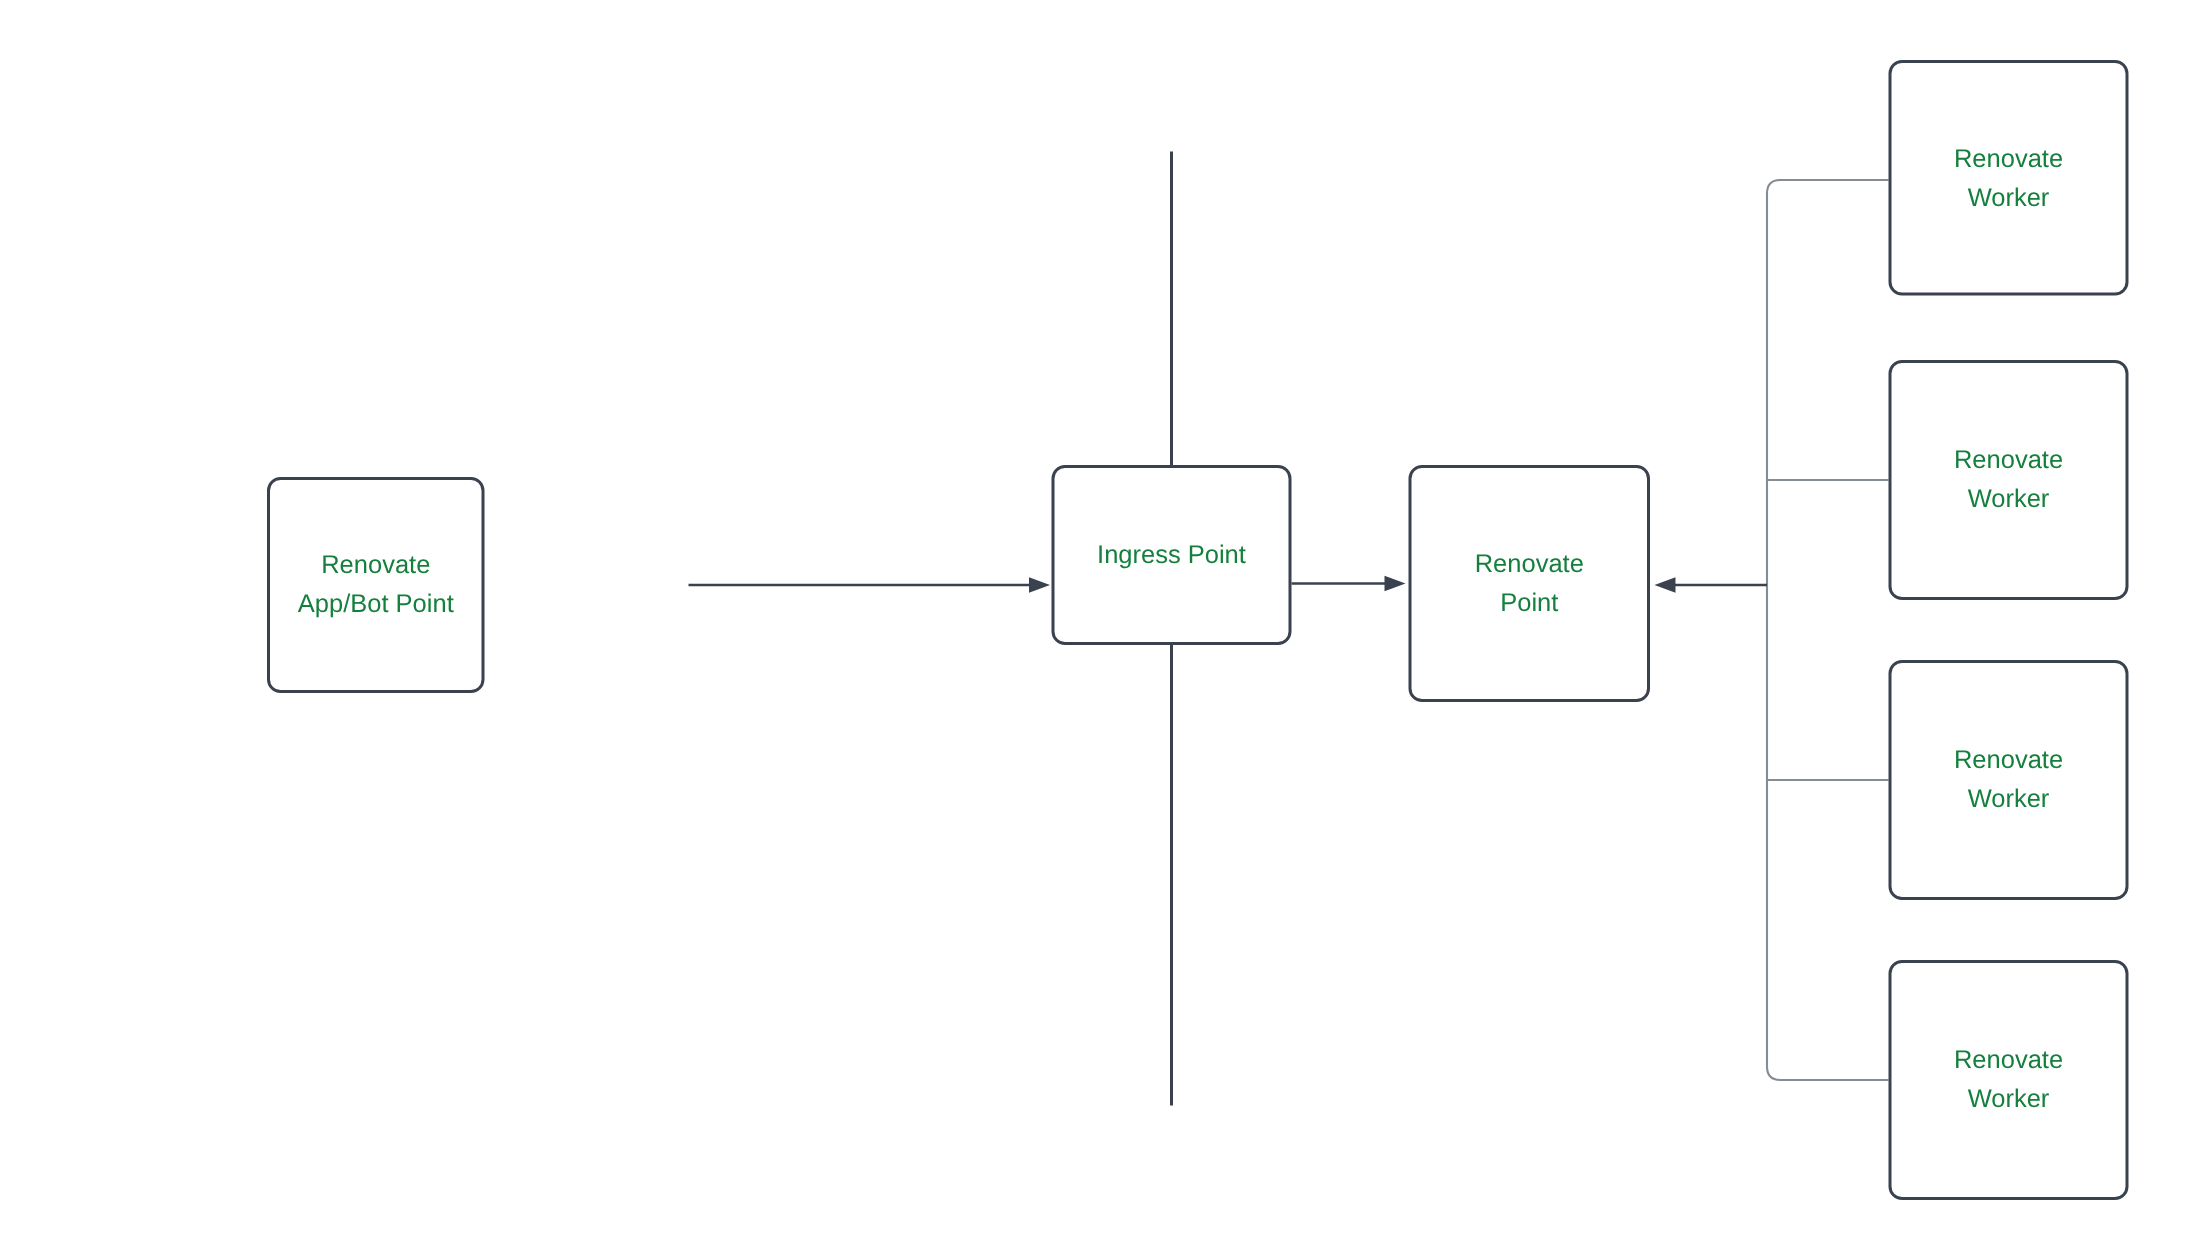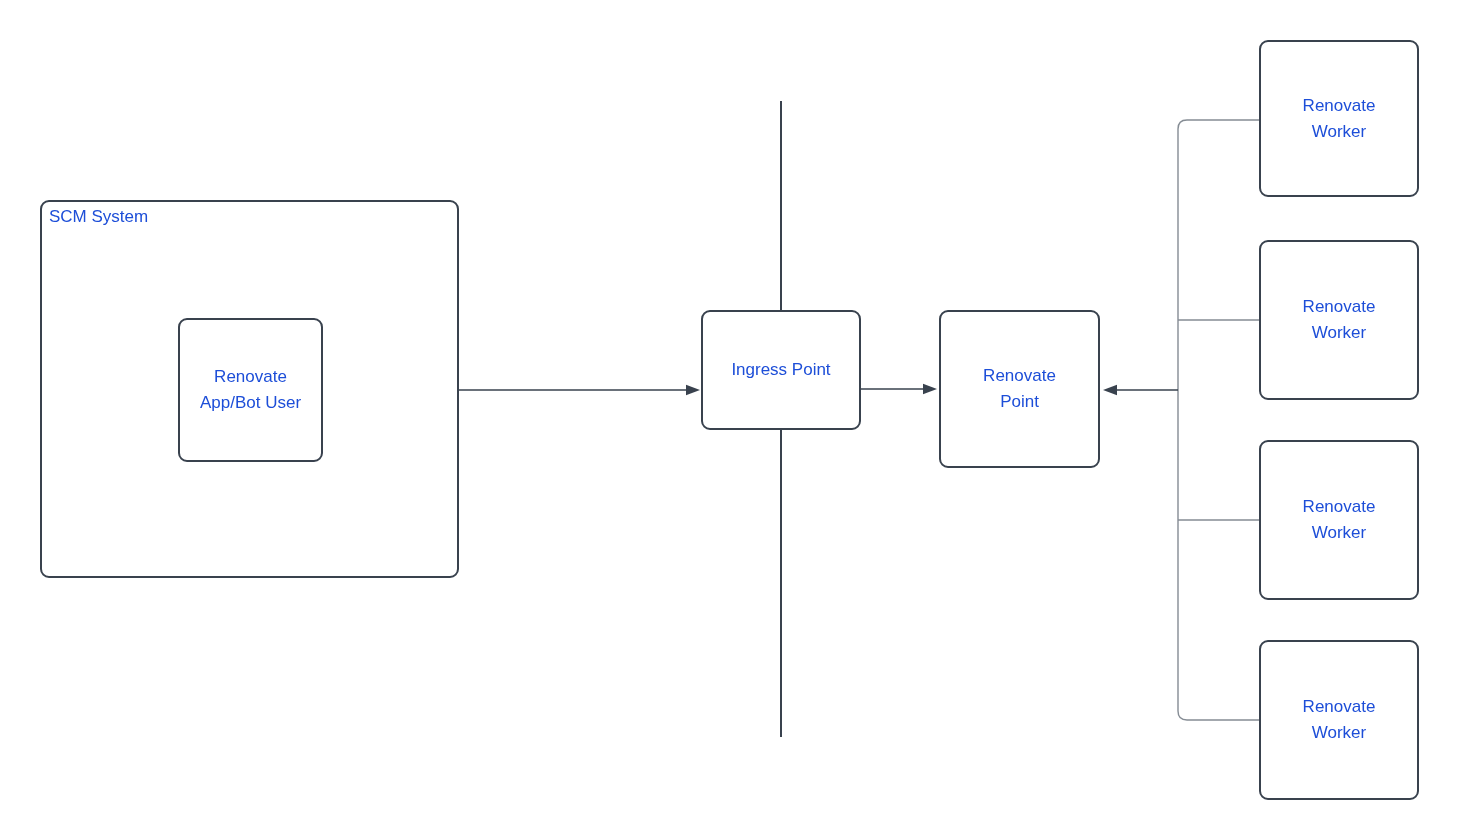--- a/index.html
+++ b/index.html
@@ -22,21 +22,21 @@
     width: 1459px;
     height: 840px;
     z-index: 0;
   }
   .node {
     position: absolute;
     box-sizing: border-box;
     background: #ffffff;
     border: 2px solid #39424e;
     border-radius: 9px;
-    color: #1d4ed8;
+    color: #15803d;
     font-size: 17px;
     line-height: 26px;
     z-index: 1;
   }
   .node.centered {
     display: flex;
     align-items: center;
     justify-content: center;
     text-align: center;
   }
@@ -70,28 +70,25 @@
     <line x1="459" y1="390" x2="687" y2="390" stroke="#39424e" stroke-width="1.6"></line>
     <polygon points="700,390 686,384.8 686,395.2" fill="#39424e"></polygon>
 
     <line x1="861" y1="389" x2="924" y2="389" stroke="#39424e" stroke-width="1.6"></line>
     <polygon points="937,389 923,383.8 923,394.2" fill="#39424e"></polygon>
 
     <line x1="1178" y1="390" x2="1116" y2="390" stroke="#39424e" stroke-width="1.6"></line>
     <polygon points="1103,390 1117,384.8 1117,395.2" fill="#39424e"></polygon>
   </svg>
 
-  <div class="node scm-system">
-    <div class="container-label">SCM System</div>
-  </div>
 
   <div class="node centered app-bot-user">
     <div class="label">
       <div>Renovate</div>
-      <div>App/Bot User</div>
+      <div>App/Bot Point</div>
     </div>
   </div>
 
   <div class="node centered ingress-point">
     <div class="label">
       <div>Ingress Point</div>
     </div>
   </div>
 
   <div class="node centered renovate-server">

